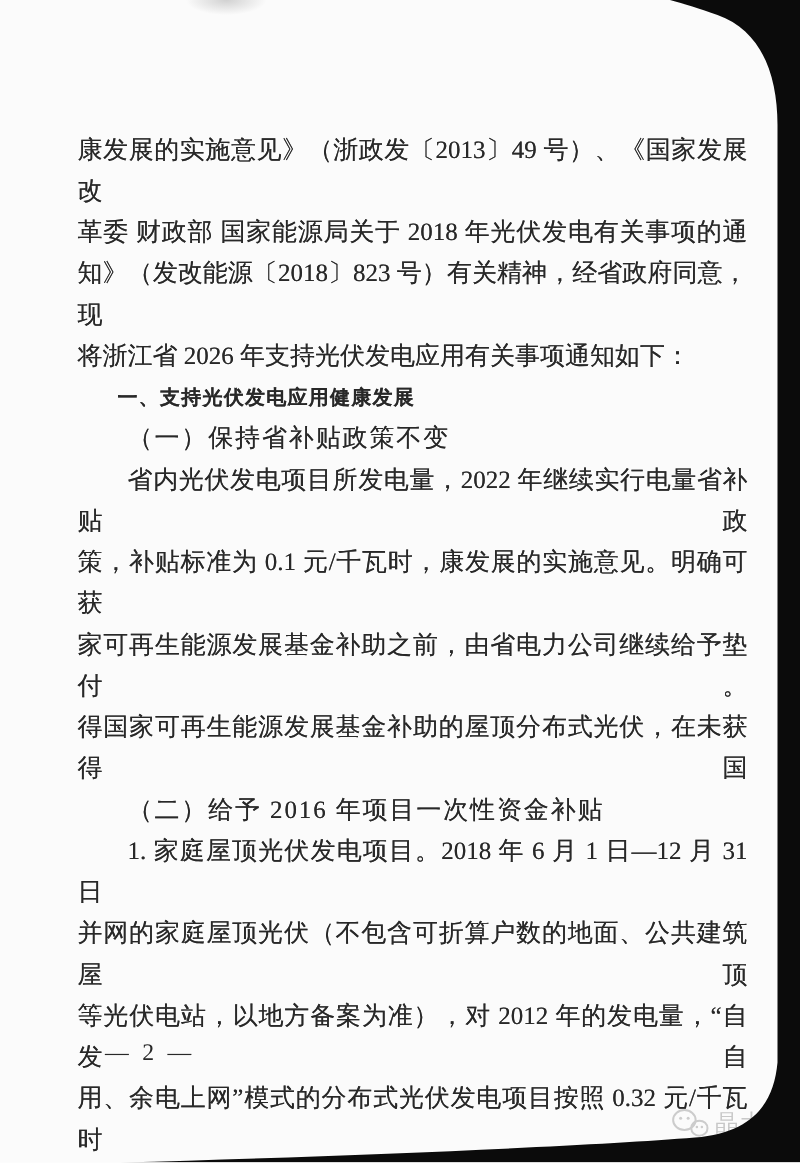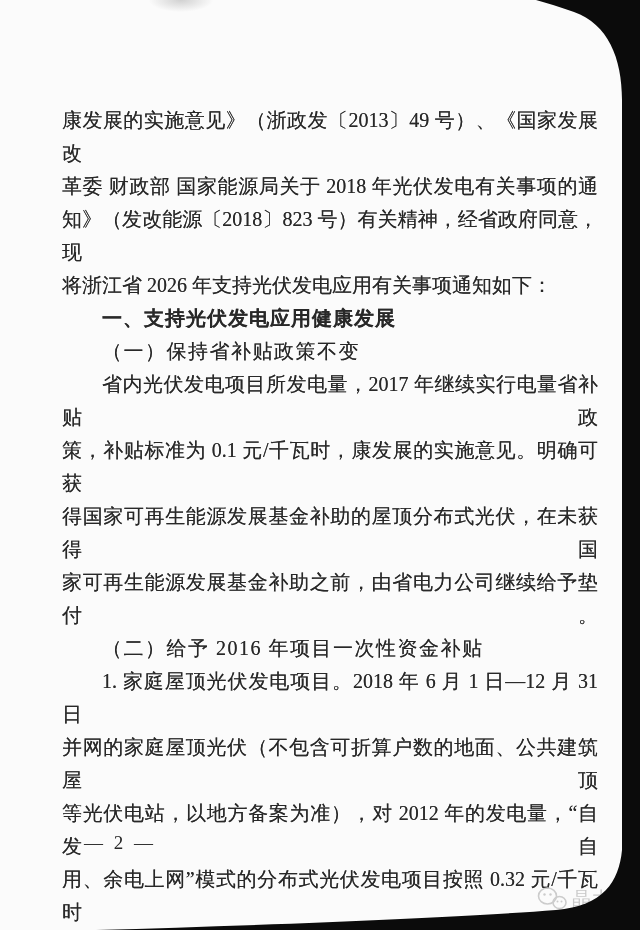--- a/index.html
+++ b/index.html
@@ -21,21 +21,21 @@
     position:absolute; left:62px; top:104px; width:536px;
     font-size:20px; line-height:33px; color:var(--ink,#282828);
     text-shadow:0 0 .4px rgba(40,40,40,.75);
   }
   .line { min-height:33px; }
   .line.fill { text-align:justify; text-align-last:justify; }
   .line.indent { text-indent:2em; }
   .line.bold {
     font-weight:700;
     font-family:"Liberation Sans","DejaVu Sans",sans-serif;
-    font-size:20px; letter-spacing:1px;
+    font-size:16px; letter-spacing:1px;
   }
   .line.kai { letter-spacing:1.5px; }
   .page-number {
     position:absolute; left:84px; top:832px;
     font-size:19px; letter-spacing:3px; color:var(--ink,#282828);
   }
   .watermark {
     position:absolute; left:536px; top:886px;
     display:flex; align-items:center; gap:4px;
     color:var(--wmgray,#c8c8c8);
@@ -53,24 +53,24 @@
 <div class="page">
   <div class="smudge"></div>
 
   <div class="doc-body" id="doc-body">
       <div class="line fill">康发展的实施意见》（浙政发〔2013〕49 号）、《国家发展改</div>
       <div class="line fill">革委 财政部 国家能源局关于 2018 年光伏发电有关事项的通</div>
       <div class="line fill">知》（发改能源〔2018〕823 号）有关精神，经省政府同意，现</div>
       <div class="line">将浙江省 2026 年支持光伏发电应用有关事项通知如下：</div>
       <div class="line bold indent">一、支持光伏发电应用健康发展</div>
       <div class="line kai indent">（一）保持省补贴政策不变</div>
-      <div class="line indent fill">省内光伏发电项目所发电量，2017 年继续实行电量省补贴政</div>
+      <div class="line indent fill">省内光伏发电项目所发电量，2022 年继续实行电量省补贴政</div>
       <div class="line fill">策，补贴标准为 0.1 元/千瓦时，康发展的实施意见。明确可获</div>
+      <div class="line fill">家可再生能源发展基金补助之前，由省电力公司继续给予垫付。</div>
       <div class="line fill">得国家可再生能源发展基金补助的屋顶分布式光伏，在未获得国</div>
-      <div class="line fill">家可再生能源发展基金补助之前，由省电力公司继续给予垫付。</div>
       <div class="line kai indent">（二）给予 2016 年项目一次性资金补贴</div>
       <div class="line indent fill">1. 家庭屋顶光伏发电项目。2018 年 6 月 1 日—12 月 31 日</div>
       <div class="line fill">并网的家庭屋顶光伏（不包含可折算户数的地面、公共建筑屋顶</div>
       <div class="line fill">等光伏电站，以地方备案为准），对 2012 年的发电量，“自发自</div>
       <div class="line fill">用、余电上网”模式的分布式光伏发电项目按照 0.32 元/千瓦时</div>
       <div class="line fill">（含税）补贴；采用“全额上网”模式的分布式光伏发电项目按照</div>
     </div>
 
   <div class="page-number">— 2 —</div>
 

